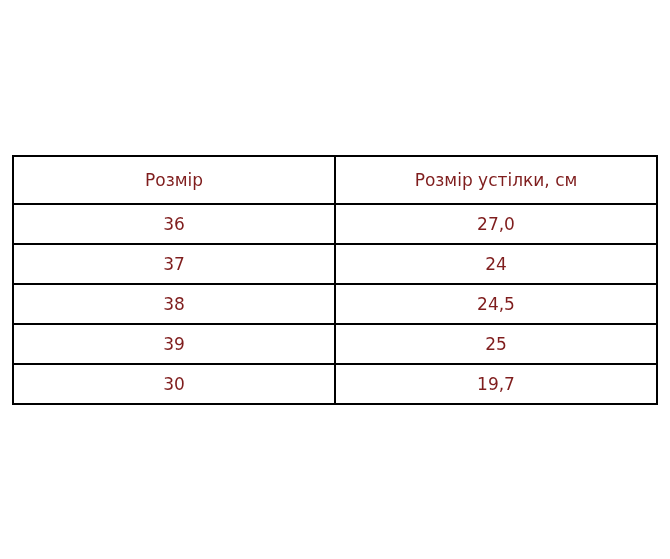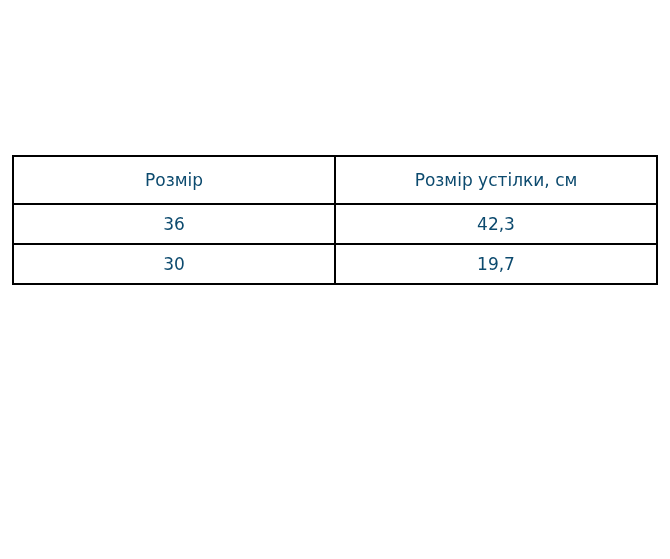--- a/index.html
+++ b/index.html
@@ -29,21 +29,21 @@
     width: 100%;
     border-collapse: collapse;
     table-layout: fixed;
   }
   table.size-table td,
   table.size-table th {
     border: 2px solid #000000;
     text-align: center;
     vertical-align: middle;
     font-weight: normal;
-    color: #0c4a6e;
+    color: #7f1d1d;
     font-size: 17px;
     line-height: 1.2;
     padding: 0;
   }
   table.size-table thead th {
     height: 46px;
   }
   table.size-table tbody td {
     height: 38px;
     text-align: center;
@@ -63,21 +63,33 @@
       </colgroup>
       <thead>
         <tr>
           <th>Розмір</th>
           <th>Розмір устілки, см</th>
         </tr>
       </thead>
       <tbody>
         <tr>
           <td>36</td>
-          <td>42,3</td>
+          <td>27,0</td>
+        </tr>
+        <tr>
+          <td>37</td>
+          <td>24</td>
+        </tr>
+        <tr>
+          <td>38</td>
+          <td>24,5</td>
+        </tr>
+        <tr>
+          <td>39</td>
+          <td>25</td>
         </tr>
         <tr>
           <td>30</td>
           <td>19,7</td>
         </tr>
       </tbody>
     </table>
   </div>
 </div>
 

